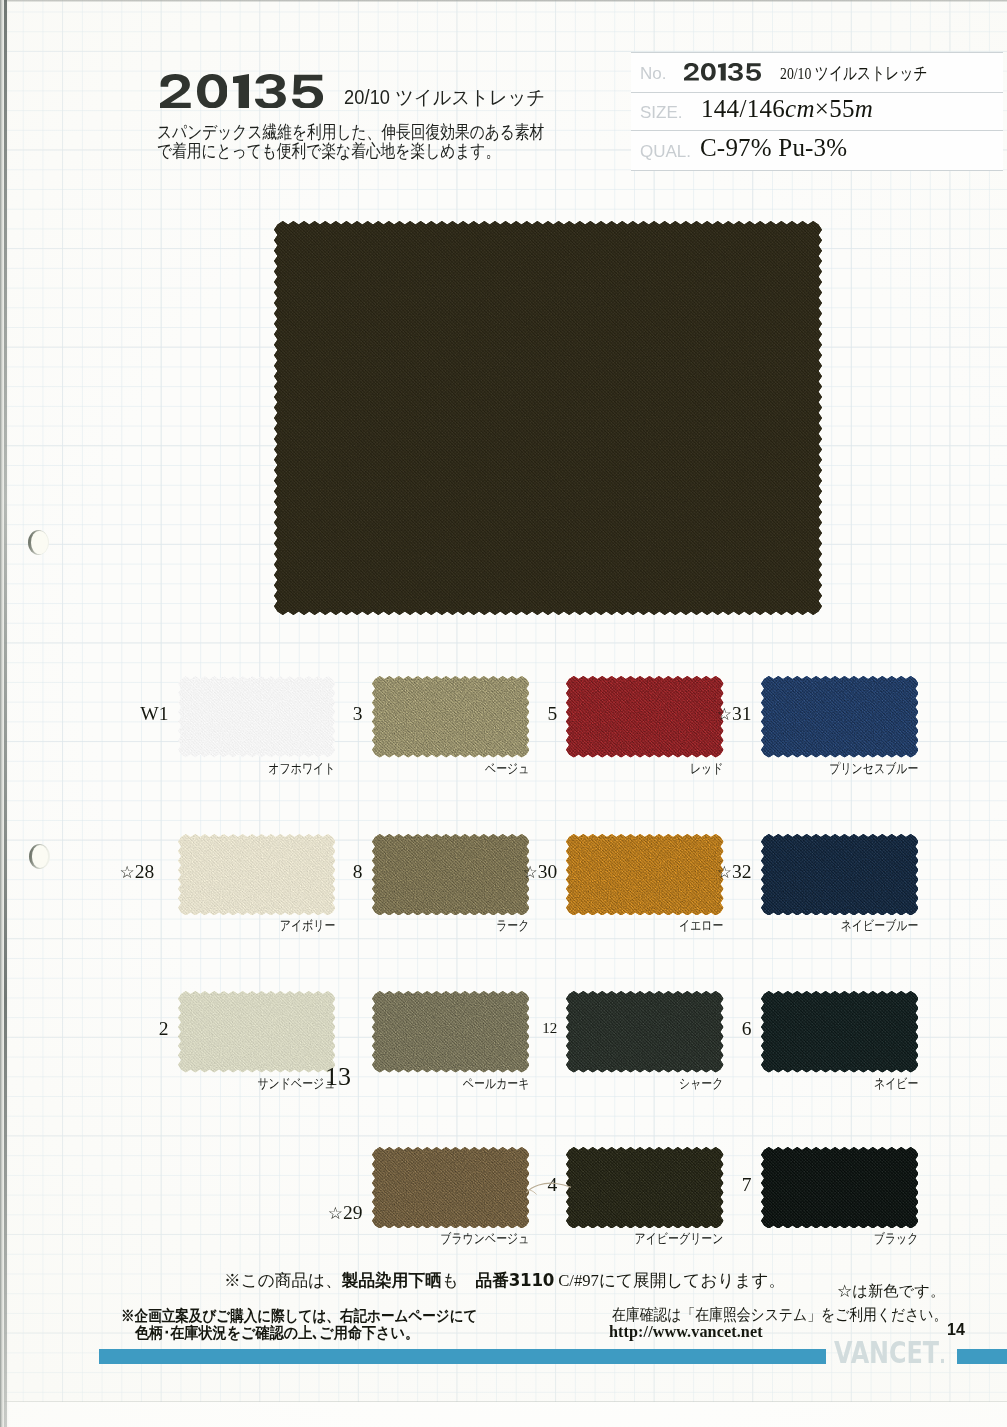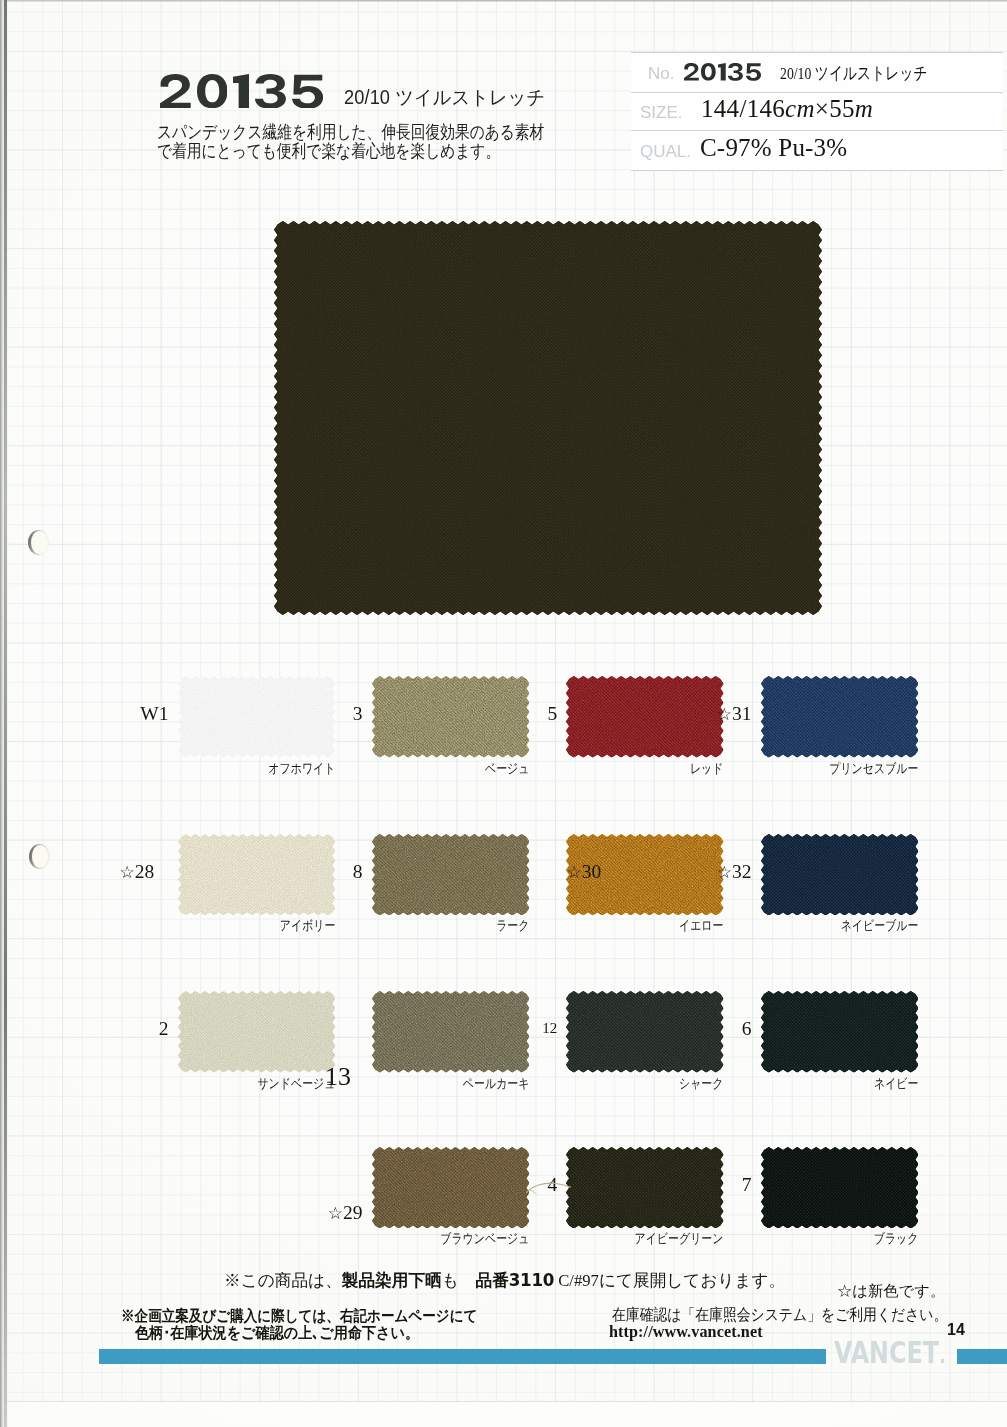--- a/index.html
+++ b/index.html
@@ -117,21 +117,21 @@
       </svg>
     </div>
   <div id="hdr-yarn">20/10 ツイルストレッチ</div>
   <div class="hdr-desc" id="desc1">スパンデックス繊維を利用した、伸長回復効果のある素材</div>
   <div class="hdr-desc" id="desc2">で着用にとっても便利で楽な着心地を楽しめます。</div>
 
   <div id="spec-panel"></div>
   <div id="spec-rows">
       <div class="spec-sep" style="left: 631px; top: 52px; width: 372px;"></div>
       <div class="spec-sep" style="left: 631px; top: 169.5px; width: 372px;"></div>
-      <div class="spec-label" style="left: 640px; top: 104px; font-size: 17px; line-height: 17px; transform: translateY(-39px); margin-left: 8px;">No.</div>
+      <div class="spec-label" style="left: 640px; top: 104px; font-size: 17px; line-height: 17px; transform: translateY(-39px);">No.</div>
       <div class="spec-value numeral-box" style="left: 684px; top: 63px; height: 18px; width: 76.78px;">
         <svg width="14.81" height="17.6" viewBox="2.5 0 76.5 100" preserveAspectRatio="none" style="left: 0px;">
           <path d="M4 28 C4 11 18.5 0 40.5 0 C63 0 77 12 77 30.5 C77 43.5 70 53 55 64 L29 84 L79 84 L79 100 L2.5 100 L2.5 85 L44 53 C53.5 46 57.5 40 57.5 32.5 C57.5 23.5 51 17.5 40.5 17.5 C29.5 17.5 23 24 23 34.5 L23 37.5 L4 37.5 Z" fill="#2c302c"></path>
         </svg>
         <svg width="14.71" height="17.6" viewBox="2 0 76 100" preserveAspectRatio="none" style="left: 17.21px;">
           <path d="M40 0 C63 0 78 19 78 50 C78 81 63 100 40 100 C17 100 2 81 2 50 C2 19 17 0 40 0 Z M40 17.5 C29.5 17.5 22.5 29.5 22.5 50 C22.5 70.5 29.5 82.5 40 82.5 C50.5 82.5 57.5 70.5 57.5 50 C57.5 29.5 50.5 17.5 40 17.5 Z" fill="#2c302c"></path>
         </svg>
         <svg width="7.74" height="17.6" viewBox="22 0 40 100" preserveAspectRatio="none" style="left: 34.32px;">
           <path d="M22 26 L22 8 L62 0 L62 100 L36 100 L36 26 Z" fill="#2c302c"></path>
         </svg>
@@ -397,21 +397,21 @@
           </defs>
           <g clip-path="url(#pk7)">
             <rect width="157.5" height="81.5" fill="#fba41e"></rect>
             <rect width="157.5" height="81.5" fill="url(#pk7t)"></rect>
             <rect width="157.5" height="81.5" fill="url(#pk7g)"></rect>
             <rect width="157.5" height="81.5" filter="url(#pk7n)" opacity="0.850"></rect>
             <rect width="157.5" height="81.5" fill="#fff" filter="url(#pk7n)" opacity="0.000"></rect>
           </g>
         </svg>
       </div>
-      <div class="sw-code" style="left: 508.3px; top: 861.5px; width: 49px; text-align: right; font-size: 19.5px; line-height: 19.5px; padding-left: 44px;"><span style="font-size: 17px;">☆</span><span>30</span></div>
+      <div class="sw-code" style="left: 508.3px; top: 861.5px; width: 49px; text-align: right; font-size: 19.5px; line-height: 19.5px;"><span style="font-size: 17px;">☆</span><span>30</span></div>
       <div class="sw-label" style="left: 406.3px; top: 919px; width: 317.5px; font-size: 13.5px; line-height: 13.5px; transform: scale(0.81, 1); transform-origin: 317.5px 0px;">イエロー</div>
       <div class="swatch" style="left: 760.5px; top: 833.5px;">
         <svg width="157.5" height="81.5" viewBox="0 0 157.5 81.5" style="display: block;">
           <defs>
             <clipPath id="pk8">
               <path d="M 3.10 3.10 L 7.83 0.00 L 12.56 3.10 L 17.28 0.00 L 22.01 3.10 L 26.74 0.00 L 31.47 3.10 L 36.20 0.00 L 40.93 3.10 L 45.65 0.00 L 50.38 3.10 L 55.11 0.00 L 59.84 3.10 L 64.57 0.00 L 69.29 3.10 L 74.02 0.00 L 78.75 3.10 L 83.48 0.00 L 88.21 3.10 L 92.93 0.00 L 97.66 3.10 L 102.39 0.00 L 107.12 3.10 L 111.85 0.00 L 116.58 3.10 L 121.30 0.00 L 126.03 3.10 L 130.76 0.00 L 135.49 3.10 L 140.22 0.00 L 144.94 3.10 L 149.67 0.00 L 154.40 3.10 L 157.50 7.81 L 154.40 12.51 L 157.50 17.22 L 154.40 21.93 L 157.50 26.63 L 154.40 31.34 L 157.50 36.04 L 154.40 40.75 L 157.50 45.46 L 154.40 50.16 L 157.50 54.87 L 154.40 59.58 L 157.50 64.28 L 154.40 68.99 L 157.50 73.69 L 154.40 78.40 L 149.67 81.50 L 144.94 78.40 L 140.22 81.50 L 135.49 78.40 L 130.76 81.50 L 126.03 78.40 L 121.30 81.50 L 116.58 78.40 L 111.85 81.50 L 107.12 78.40 L 102.39 81.50 L 97.66 78.40 L 92.93 81.50 L 88.21 78.40 L 83.48 81.50 L 78.75 78.40 L 74.02 81.50 L 69.29 78.40 L 64.57 81.50 L 59.84 78.40 L 55.11 81.50 L 50.38 78.40 L 45.65 81.50 L 40.92 78.40 L 36.20 81.50 L 31.47 78.40 L 26.74 81.50 L 22.01 78.40 L 17.28 81.50 L 12.56 78.40 L 7.83 81.50 L 3.10 78.40 L 0.00 73.69 L 3.10 68.99 L 0.00 64.28 L 3.10 59.58 L 0.00 54.87 L 3.10 50.16 L 0.00 45.46 L 3.10 40.75 L 0.00 36.04 L 3.10 31.34 L 0.00 26.63 L 3.10 21.92 L 0.00 17.22 L 3.10 12.51 L 0.00 7.81 L 3.10 3.10 Z"></path>
             </clipPath>
             <pattern id="pk8t" width="2.3" height="2.3" patternUnits="userSpaceOnUse" patternTransform="rotate(-45)">
               <rect width="2.3" height="2.3" fill="#132f50"></rect>
               <rect width="1.15" height="2.3" fill="rgba(0,0,0,0.155)"></rect>

